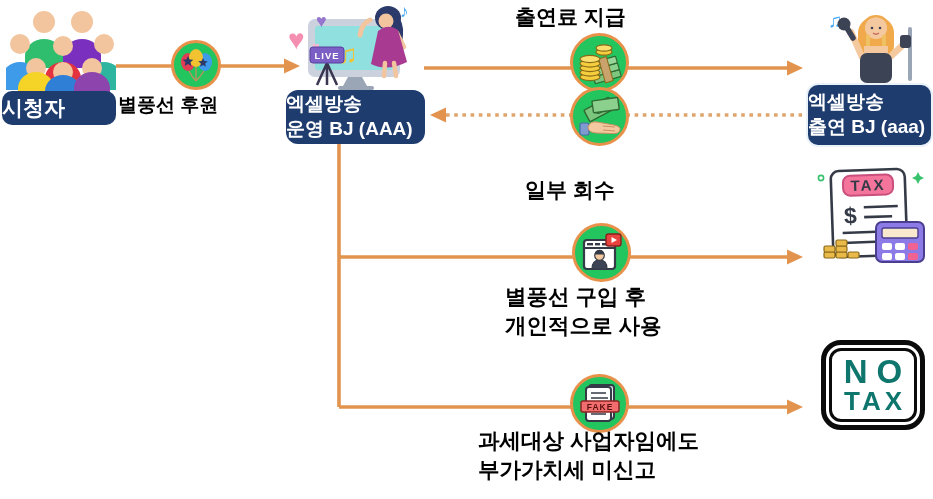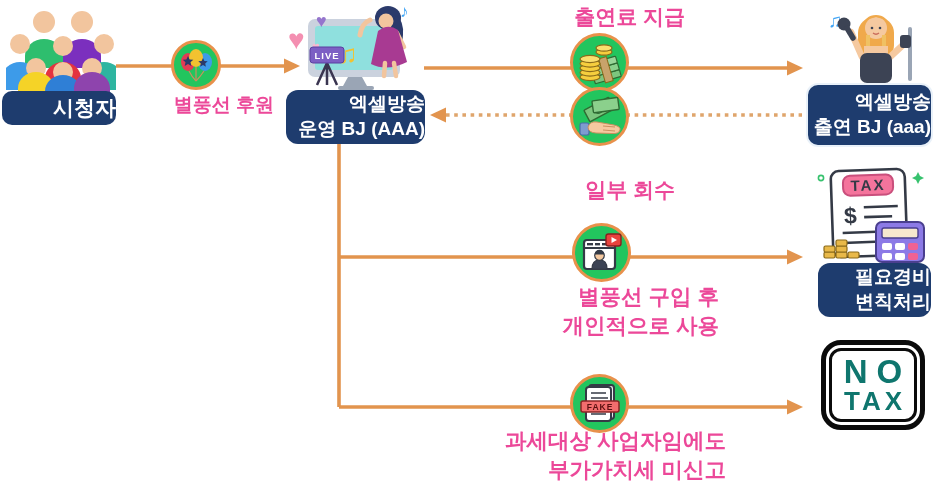--- a/index.html
+++ b/index.html
@@ -3,24 +3,24 @@
 <meta charset="utf-8">
 <style>
   html,body{margin:0;padding:0;background:#ffffff;}
   body{font-family:"Liberation Sans","DejaVu Sans",sans-serif;}
   .canvas{position:relative;width:933px;height:499px;background:#fff;overflow:hidden;}
   .abs{position:absolute;}
   .wires{left:0;top:0;z-index:0;}
   .circ{background:#22c55e;border:3px solid #E8914B;border-radius:50%;
         display:flex;align-items:center;justify-content:center;
         box-sizing:border-box;z-index:2;}
-  .lbl{font-weight:800;color:#ec4899;text-align:right;line-height:1.33;z-index:3;
+  .lbl{font-weight:800;color:#000000;text-align:left;line-height:1.33;z-index:3;
        white-space:nowrap;}
   .nbox{background:#1E3C6E;color:#fff;font-weight:800;display:flex;
-        flex-direction:column;align-items:flex-end;justify-content:center;
+        flex-direction:column;align-items:flex-start;justify-content:center;
         text-align:center;border-radius:12px;z-index:3;line-height:1.3;
         box-sizing:border-box;white-space:nowrap;}
   .icon{z-index:2;display:flex;align-items:center;justify-content:center;}
   
   .notax-outer{box-sizing:border-box;border:5px solid #0b0b0b;border-radius:20px;
         padding:3px;background:#fff;}
   .notax-inner{box-sizing:border-box;width:100%;height:100%;border:3px solid #0b0b0b;
         border-radius:12px;display:flex;flex-direction:column;align-items:center;
         justify-content:center;color:#0f766e;font-weight:800;}
   .notax-l1{font-size:33px;letter-spacing:9px;text-indent:9px;line-height:1.0;}
@@ -243,24 +243,20 @@
         <rect x="70" y="62" width="36" height="10" rx="2" fill="#F7E8CE" stroke="#4A3F8F" stroke-width="1.4"></rect>
         <rect x="70" y="77" width="10" height="7" rx="2" fill="#ffffff"></rect>
         <rect x="83" y="77" width="10" height="7" rx="2" fill="#ffffff"></rect>
         <rect x="96" y="77" width="10" height="7" rx="2" fill="#F06292"></rect>
         <rect x="70" y="87" width="10" height="7" rx="2" fill="#ffffff"></rect>
         <rect x="83" y="87" width="10" height="7" rx="2" fill="#ffffff"></rect>
         <rect x="96" y="87" width="10" height="7" rx="2" fill="#F06292"></rect>
       </g>
     </svg>
   </div>
-  <div class="abs nbox" style="left:818px;top:263px;width:113px;height:54px;font-size:19px;">
-    <span>필요경비</span>
-    <span>변칙처리</span>
-  </div>
 
   <div class="abs circ" style="left:570px;top:374px;width:59px;height:59px;">
     <svg width="42" height="42" viewBox="0 0 42 42">
       <rect x="10" y="2" width="25" height="34" rx="3" fill="#E8EAEE" stroke="#343A46" stroke-width="2"></rect>
       <rect x="7" y="4" width="25" height="34" rx="3" fill="#ffffff" stroke="#343A46" stroke-width="2"></rect>
       <path d="M12,10 h15 M12,15 h17 M12,31 h15" stroke="#343A46" stroke-width="1.6"></path>
       <rect x="2" y="18" width="38" height="11" rx="2" fill="#F26D6D" stroke="#8A2424" stroke-width="1.5"></rect>
       <text x="21" y="26.5" font-size="8.5" font-weight="bold" fill="#5A1010" text-anchor="middle" letter-spacing="1">FAKE</text>
     </svg>
   </div>

